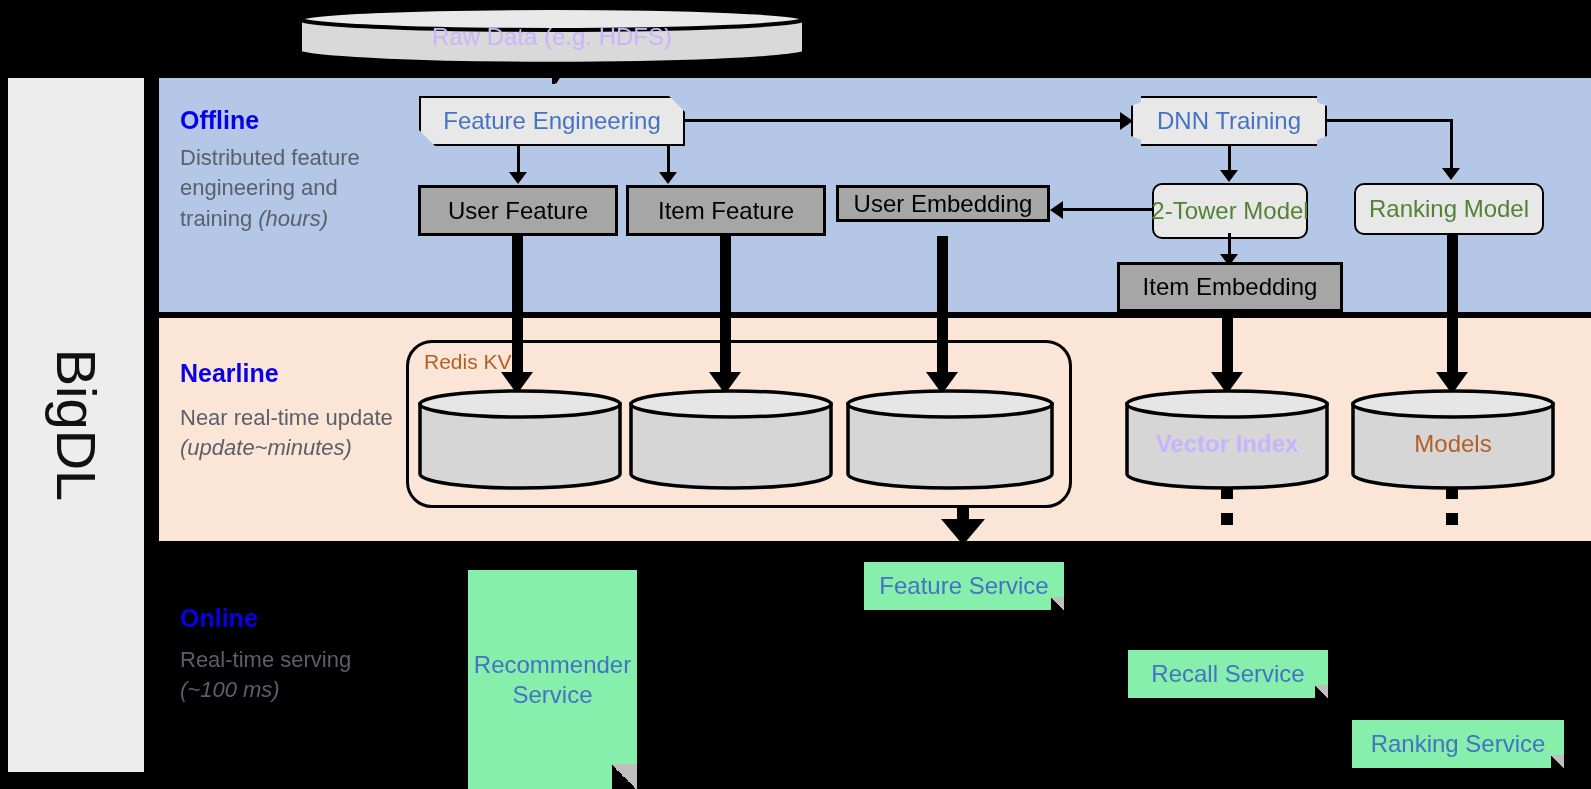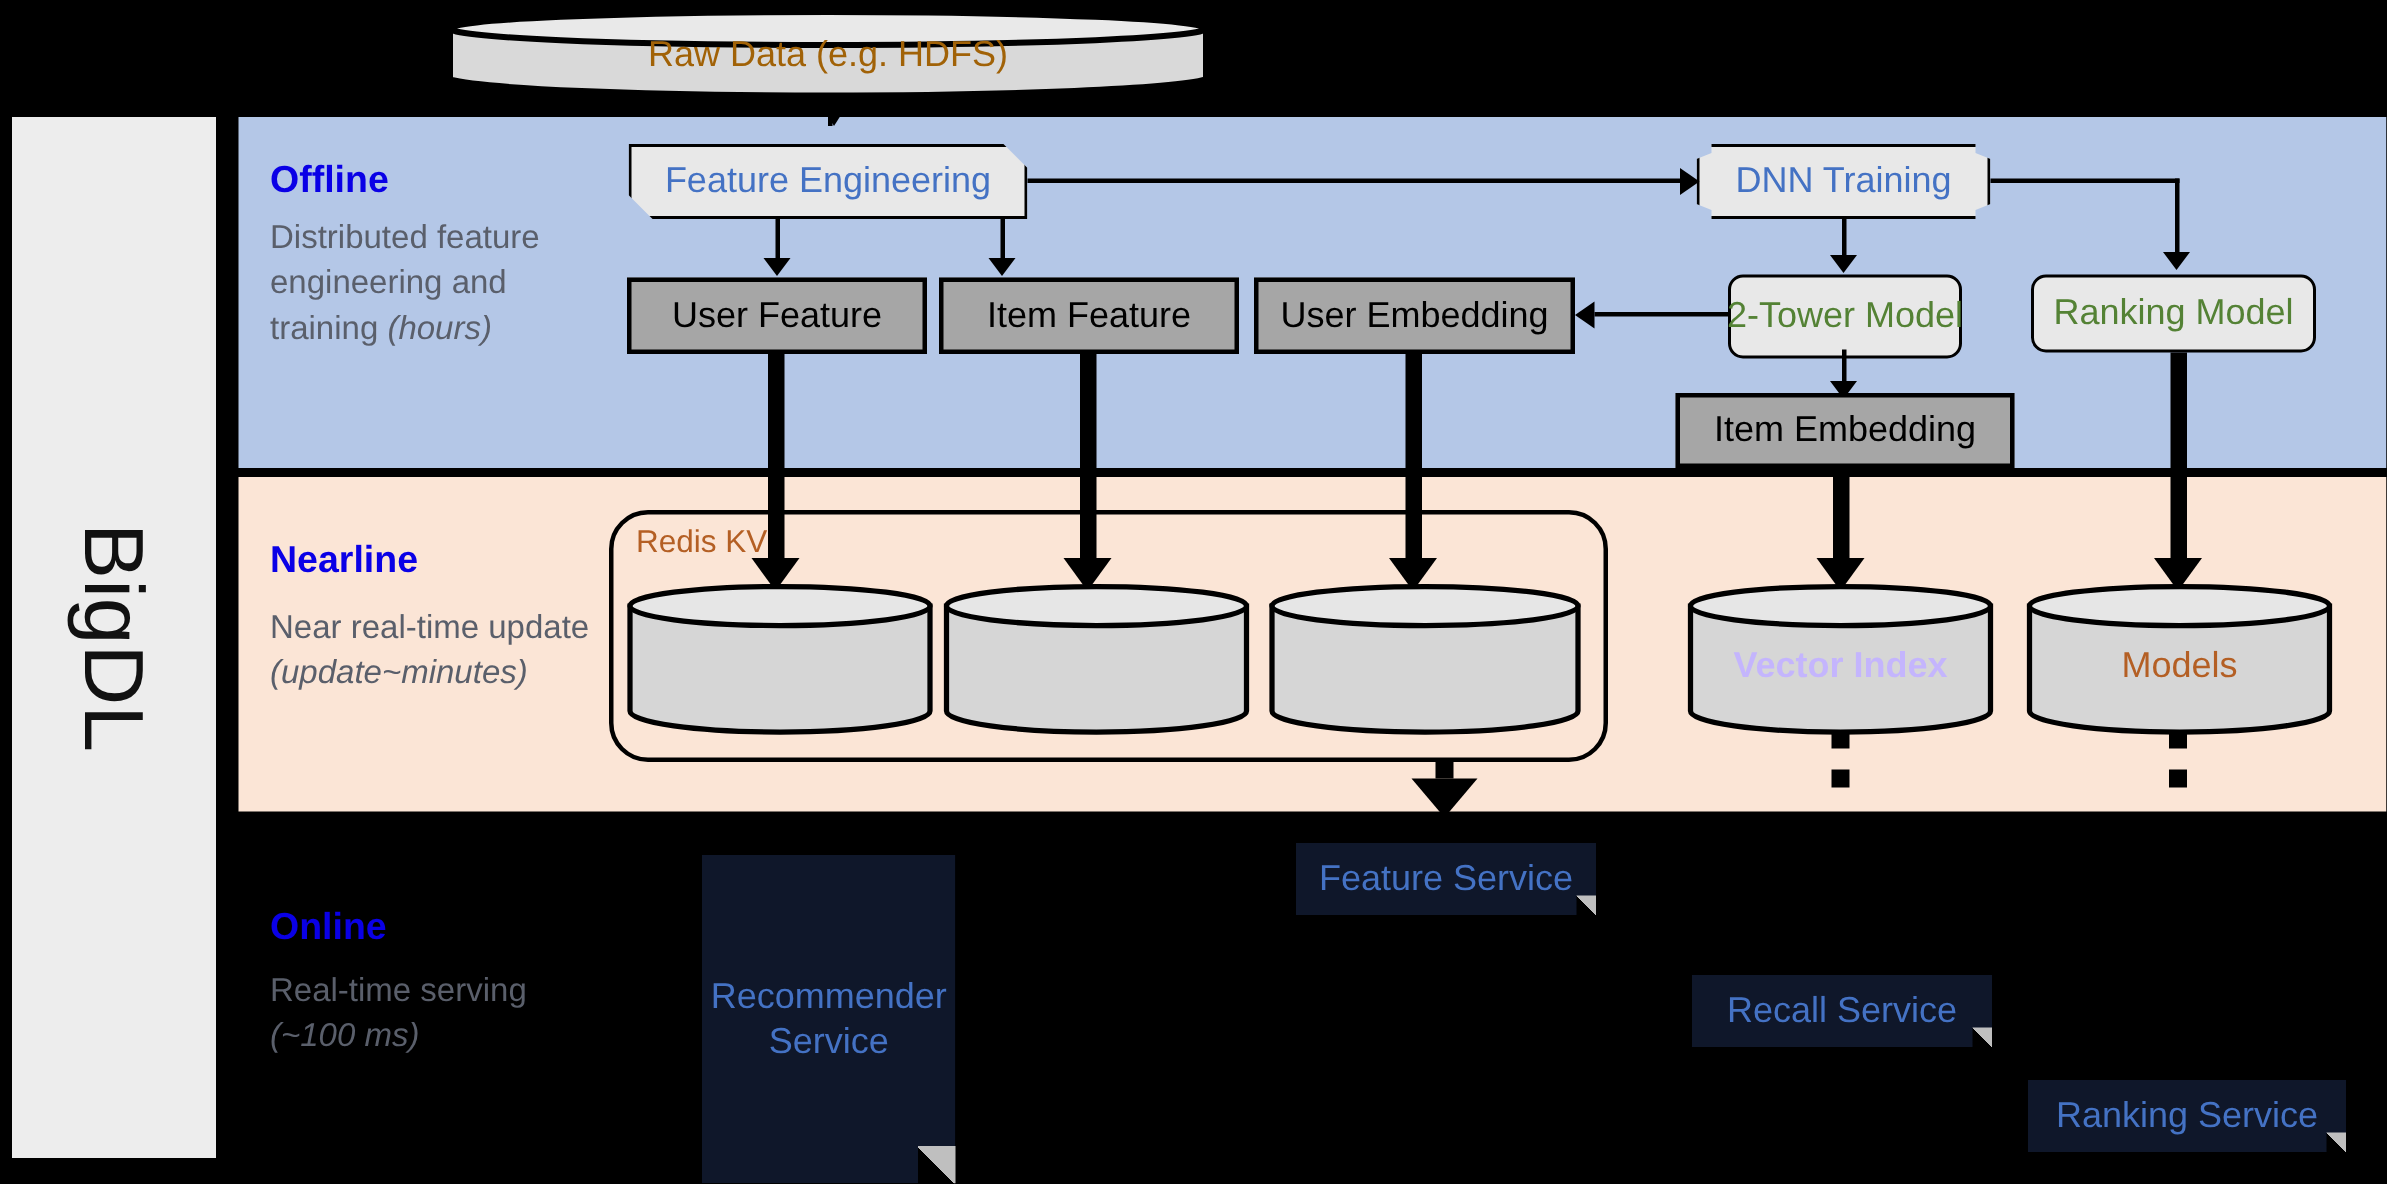--- a/index.html
+++ b/index.html
@@ -26,21 +26,21 @@
   #d-nearline{left:180px;top:403px;}
   #t-online{left:180px;top:604px;}
   #d-online{left:180px;top:645px;}
 
   
   .node{position:absolute;box-sizing:border-box;display:flex;align-items:center;
         justify-content:center;text-align:center;white-space:nowrap;}
   .gray-box{background:#a6a6a6;border:3px solid #000;color:#000;font-size:24px;}
   .proc{background:#e8e8e8;border:2.5px solid #000;color:#4472c4;font-size:24px;}
   .model{background:#e8e8e8;border:2.5px solid #000;color:#548235;font-size:24px;border-radius:10px;}
-  .doc{background:#0f172a;color:#4472c4;font-size:24px;line-height:1.25;}
+  .doc{background:#86efac;color:#4472c4;font-size:24px;line-height:1.25;}
 
   
   #n-feateng{clip-path:polygon(0 0, calc(100% - 16px) 0, 100% 16px, 100% 100%, 16px 100%, 0 calc(100% - 16px));}
   
   #n-dnn{border-radius:0;clip-path:polygon(
       10px 0, calc(100% - 10px) 0, calc(100% - 10px) 6px, 100% 10px,
       100% calc(100% - 10px), calc(100% - 10px) calc(100% - 6px), calc(100% - 10px) 100%,
       10px 100%, 10px calc(100% - 6px), 0 calc(100% - 10px), 0 10px, 10px 6px);}
 
   
@@ -93,21 +93,21 @@
   <div class="sec-desc" id="d-nearline"><span>Near real-time update </span><span class="it">(update~minutes)</span></div>
 
   <div class="sec-title" id="t-online">Online</div>
   <div class="sec-desc" id="d-online"><span>Real-time serving </span><span class="it">(~100 ms)</span></div>
 
   <div class="cyl" style="left:296px;top:5px;">
     <svg width="512" height="62" viewBox="0 0 512 62">
       <path d="M4 14 L4 48 A256 13 0 0 0 508 48 L508 14 Z" fill="#d9d9d9" stroke="#000" stroke-width="4"></path>
       <ellipse cx="256" cy="14" rx="252" ry="11" fill="#e9e9e9" stroke="#000" stroke-width="4"></ellipse>
     </svg>
-    <div class="cyl-label" style="top:18px;color:#a16207;">Raw Data (e.g. HDFS)</div>
+    <div class="cyl-label" style="top:18px;color:#c4b5fd;">Raw Data (e.g. HDFS)</div>
   </div>
 
   <div class="ln thin-v" style="left:552px;top:62px;height:22px;"></div>
   <div class="ahead" style="left:542px;top:62px;border-top-width:22px;border-left-width:14px;border-right-width:14px;"></div>
 
   <div class="node proc" id="n-feateng" style="left:419px;top:96px;width:266px;height:50px;">
     <span>Feature Engineering</span>
   </div>
 
   <div class="node proc" id="n-dnn" style="left:1131px;top:96px;width:196px;height:50px;">
@@ -121,21 +121,21 @@
   <div class="ahead" style="left:509px;top:172px;"></div>
   <div class="ln thin-v" style="left:667px;top:146px;height:33px;"></div>
   <div class="ahead" style="left:659px;top:172px;"></div>
 
   <div class="node gray-box" style="left:418px;top:185px;width:200px;height:51px;">
     <span>User Feature</span>
   </div>
   <div class="node gray-box" style="left:626px;top:185px;width:200px;height:51px;">
     <span>Item Feature</span>
   </div>
-  <div class="node gray-box" style="left:836px;top:185px;width:214px;height:51px;">
+  <div class="node gray-box" style="left:836px;top:185px;width:214px;height:37px;">
     <span>User Embedding</span>
   </div>
 
   <div class="ln thin-h" style="left:1063px;top:208px;width:90px;"></div>
   <div class="ahead-l" style="left:1050px;top:201px;"></div>
 
   <div class="node model" style="left:1152px;top:183px;width:156px;height:56px;">
     <span>2-Tower Model</span>
   </div>
   <div class="node model" style="left:1354px;top:183px;width:190px;height:52px;">

